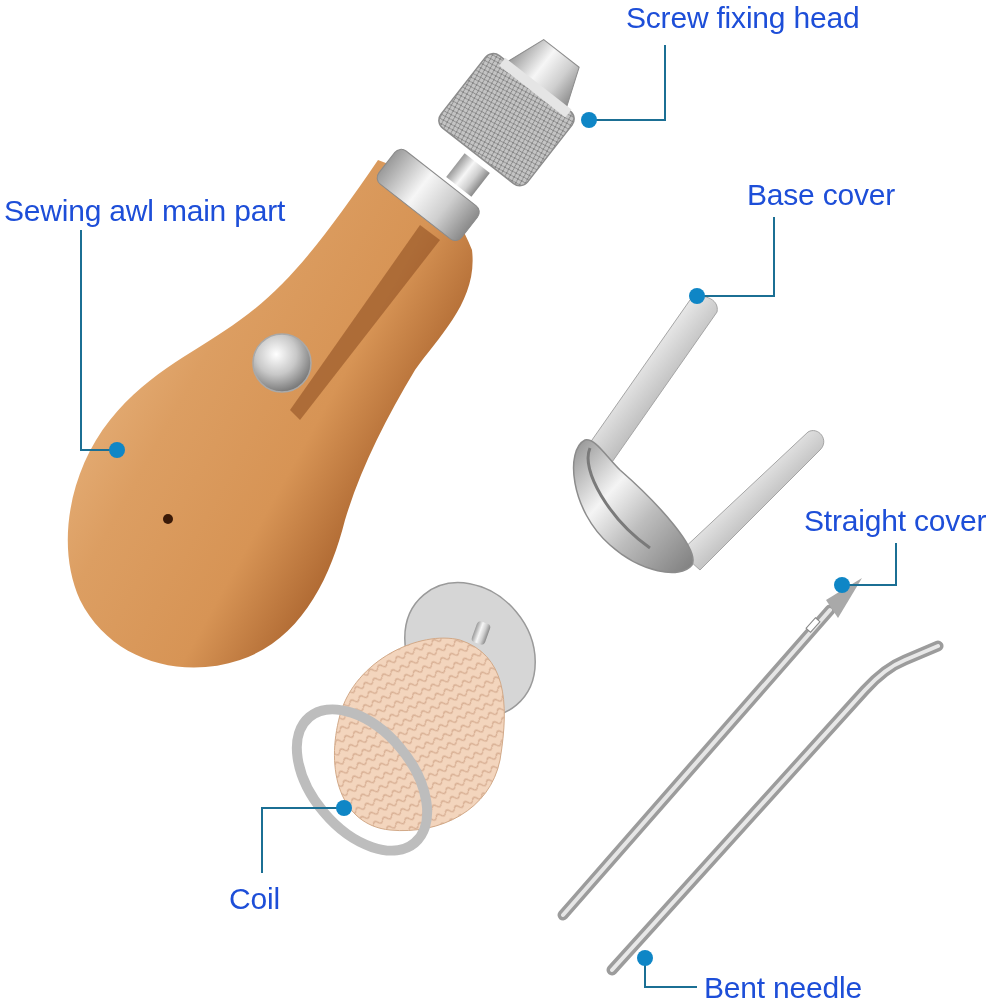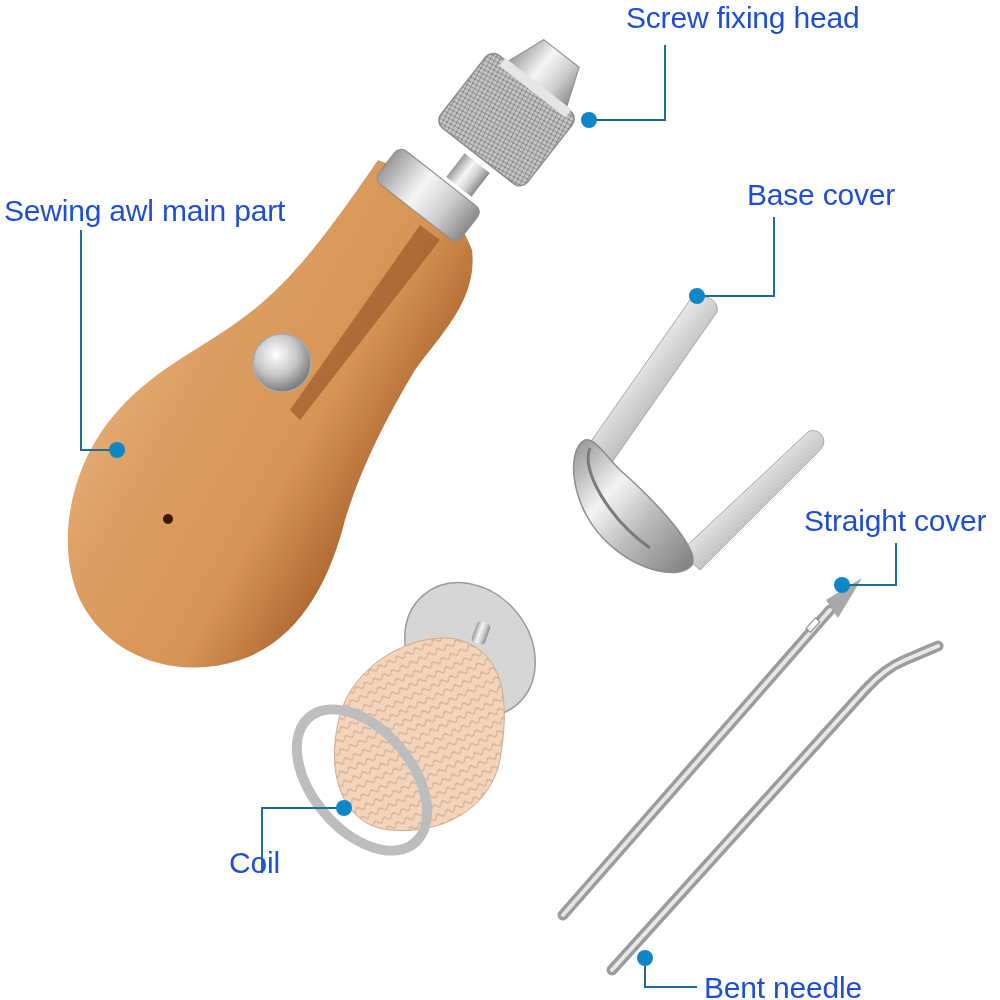--- a/index.html
+++ b/index.html
@@ -116,14 +116,14 @@
   <g>
     <polyline points="645,958 645,987 697,987" fill="none" stroke="#1b6f94" stroke-width="2"></polyline>
     <circle cx="645" cy="958" r="8" fill="#0f86c6"></circle>
   </g>
 </svg>
 
 <div class="label" style="left:626px; top:3px;">Screw fixing head</div>
 <div class="label" style="left:4px; top:196px;">Sewing awl main part</div>
 <div class="label" style="left:741px; top:180px;margin-left:6px;">Base cover</div>
 <div class="label" style="left:804px; top:506px;">Straight cover</div>
-<div class="label" style="left:229px; top:848px;">Coil</div>
+<div class="label" style="left:229px; top:884px;">Coil</div>
 <div class="label" style="left:704px; top:973px;text-align:center;">Bent needle</div>
 
 </body></html>

